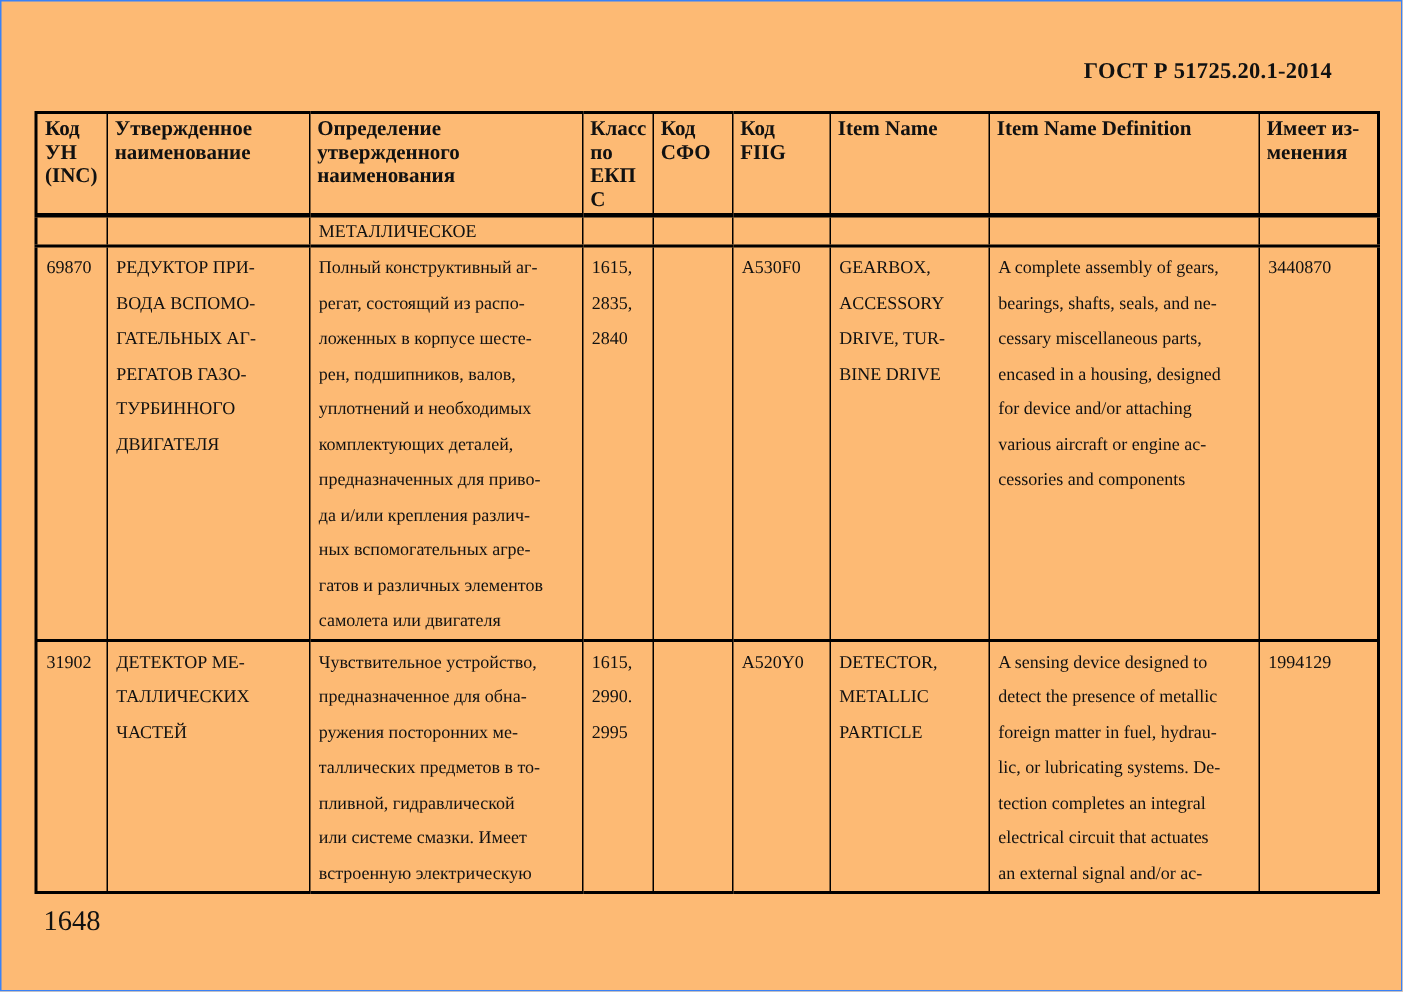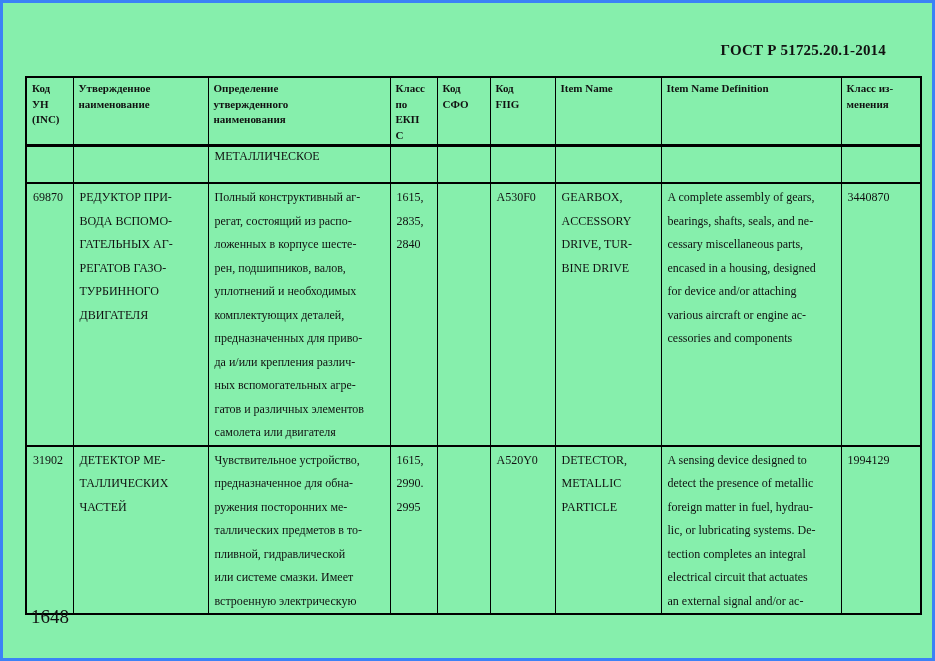--- a/index.html
+++ b/index.html
@@ -1,22 +1,22 @@
 <!DOCTYPE html>
 <html><head>
 <meta charset="utf-8">
 <style>
   * { margin: 0; padding: 0; box-sizing: border-box; }
   html, body { background: #e8e8e8; }
   .page {
     position: relative;
     width: 935px;
     height: 661px;
-    background: #86efac;
-    border: 3px solid #3b82f6;
+    background: #fdba74;
+    border: 1px solid #3b82f6;
     font-family: "Liberation Serif", "DejaVu Serif", serif;
     color: #111;
     overflow: hidden;
   }
   .doc-title {
     position: absolute;
     top: 39px;
     right: 46px;
     font-size: 15px;
     font-weight: bold;
@@ -36,34 +36,34 @@
     border-left: 1px solid #000;
     border-right: 1px solid #000;
     border-top: 2px solid #000;
     border-bottom: 2px solid #000;
     vertical-align: top;
     text-align: left;
     white-space: pre-line;
     overflow: hidden;
   }
   table.gost th {
-    font-size: 11px;
+    font-size: 14px;
     font-weight: bold;
     line-height: 15.5px;
     padding: 3px 3px 0 5px;
     height: 68px;
     border-bottom: 3px solid #000;
   }
   table.gost td {
     font-size: 12px;
     line-height: 23.5px;
     padding: 2px 4px 0 6px;
   }
   tr.row-cont td {
-    height: 38px;
+    height: 21px;
     line-height: 17px;
     padding-top: 1px;
   }
   tr.row-1 td { height: 259px; }
   tr.row-2 td { height: 168px; }
   .page-number {
     position: absolute;
     left: 28px;
     top: 603px;
     font-size: 19px;
@@ -101,21 +101,21 @@
         <th>Класс
 по
 ЕКП
 С</th>
         <th>Код
 СФО</th>
         <th>Код
 FIIG</th>
         <th>Item Name</th>
         <th>Item Name Definition</th>
-        <th>Класс из-
+        <th>Имеет из-
 менения</th>
       </tr>
     </thead>
     <tbody>
       <tr class="row-cont">
         <td></td>
         <td></td>
         <td>МЕТАЛЛИЧЕСКОЕ</td>
         <td></td>
         <td></td>

